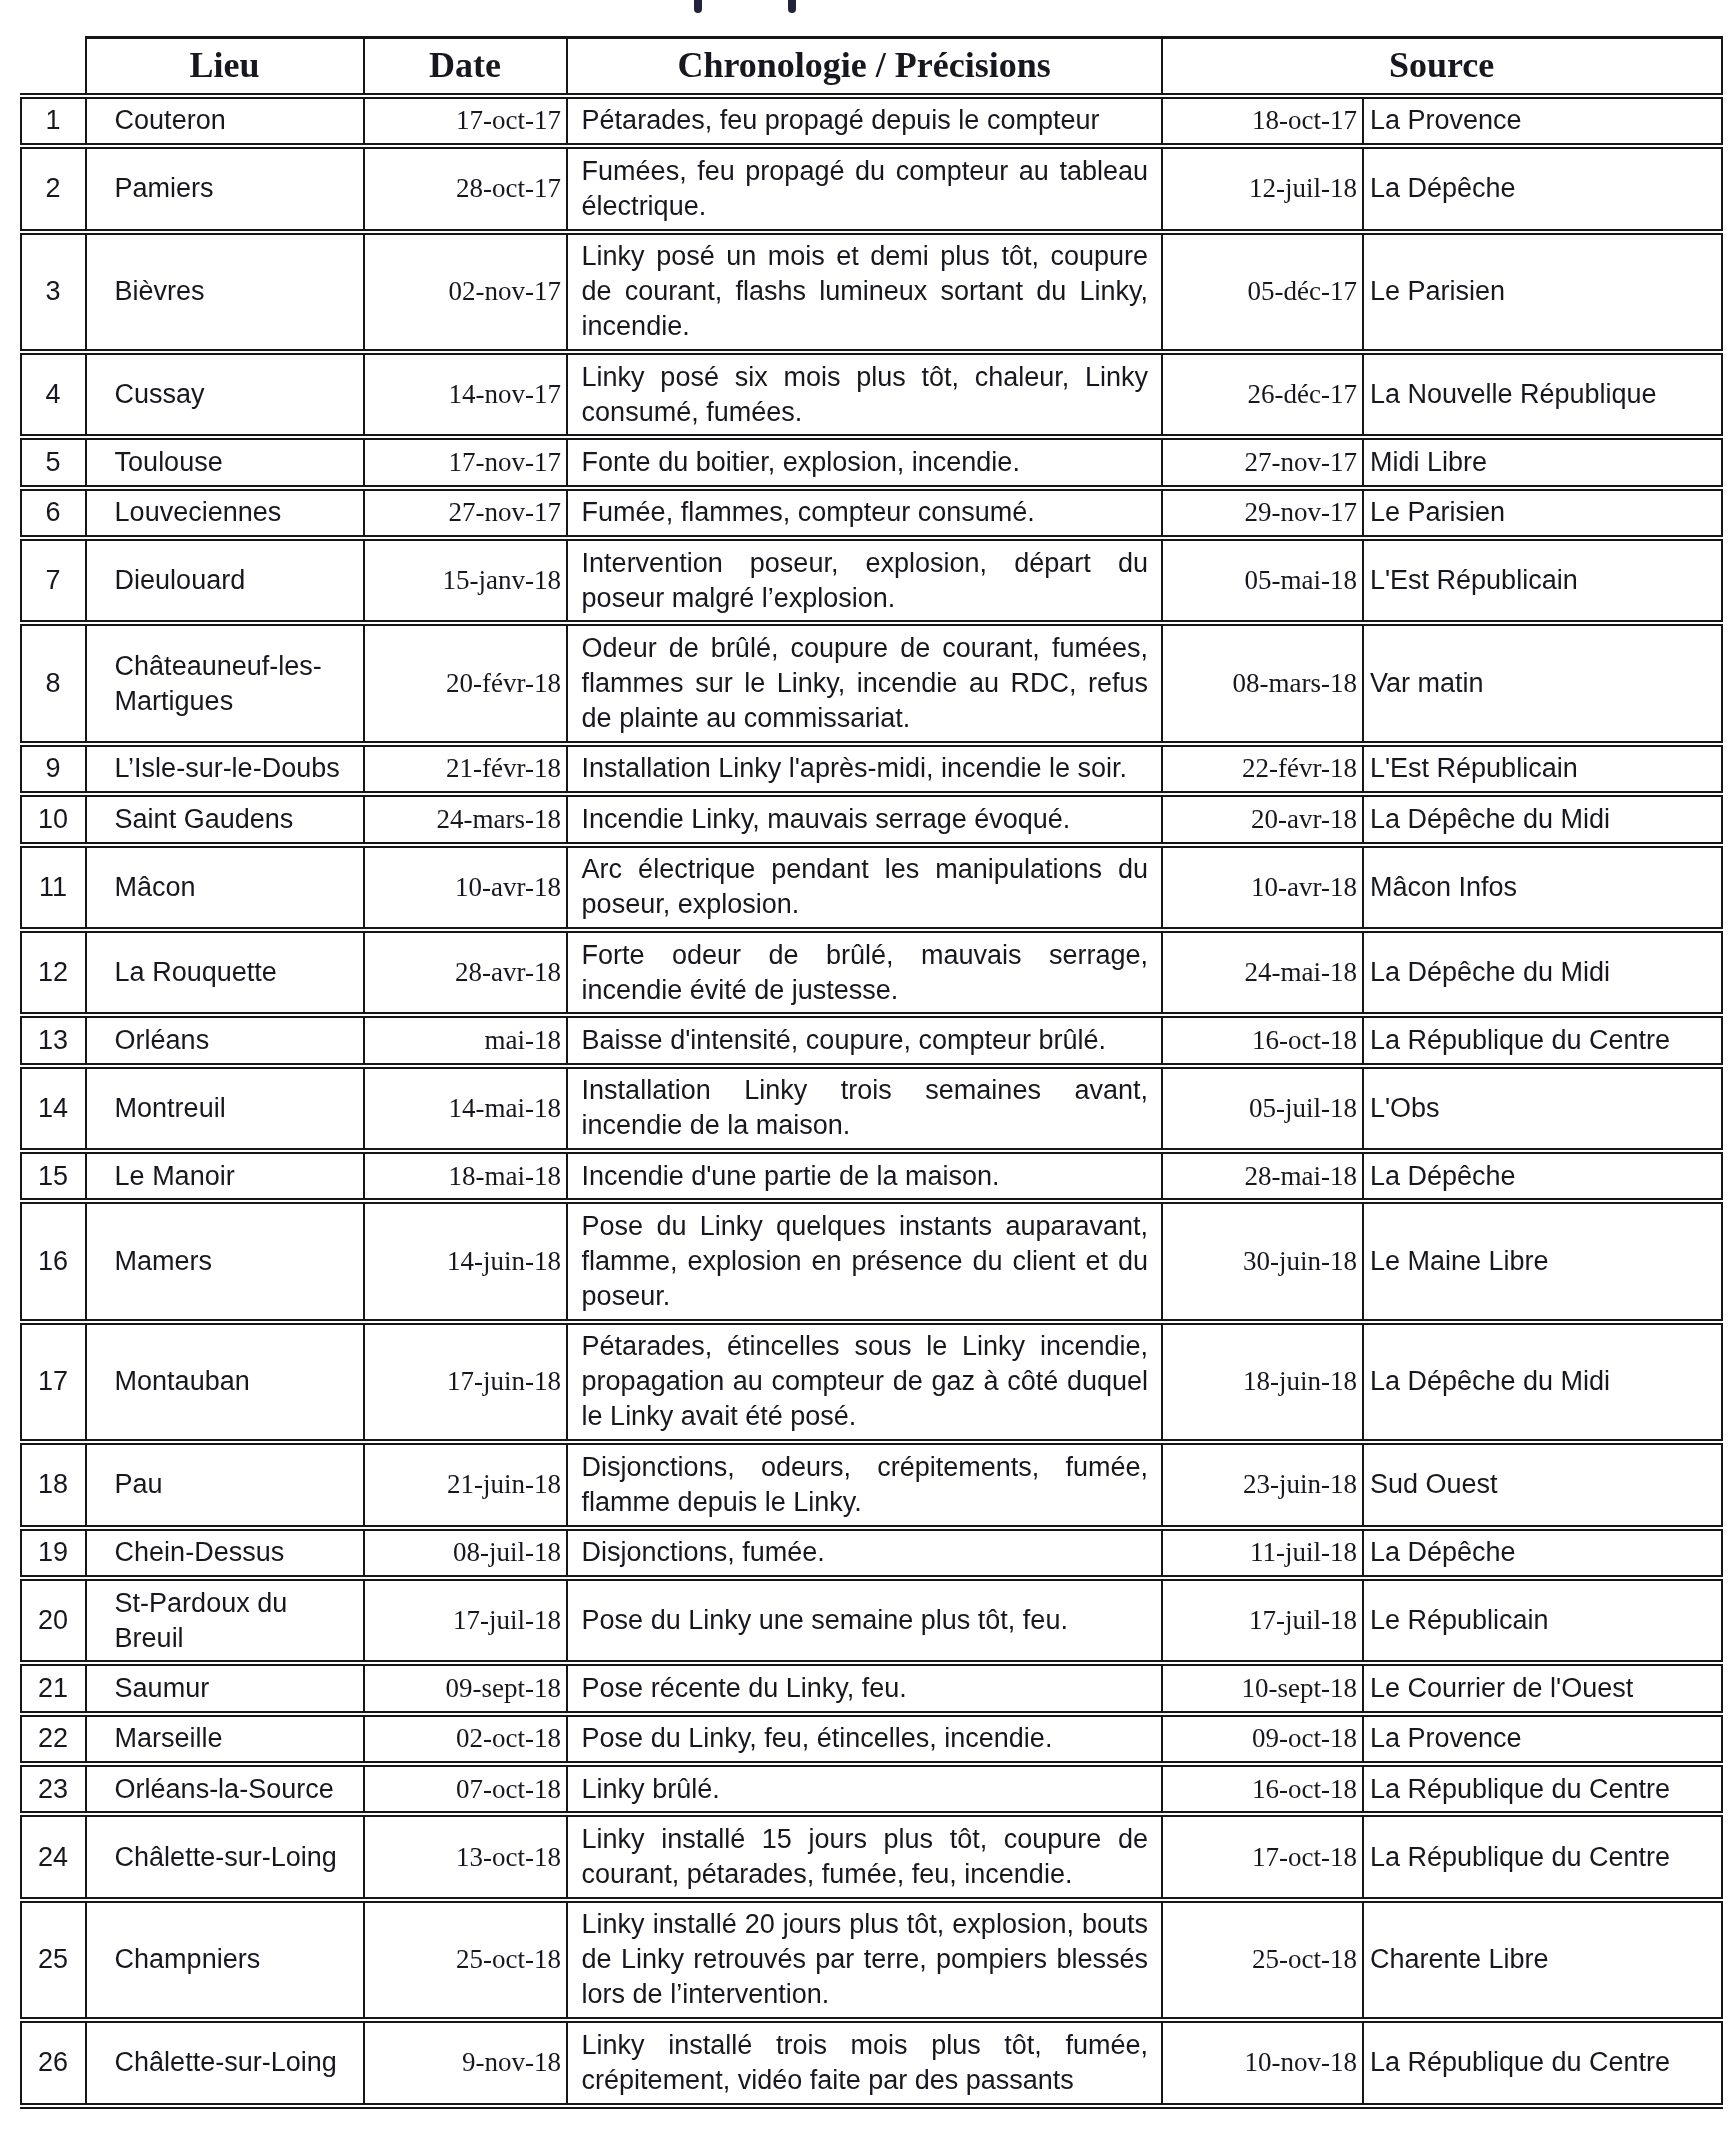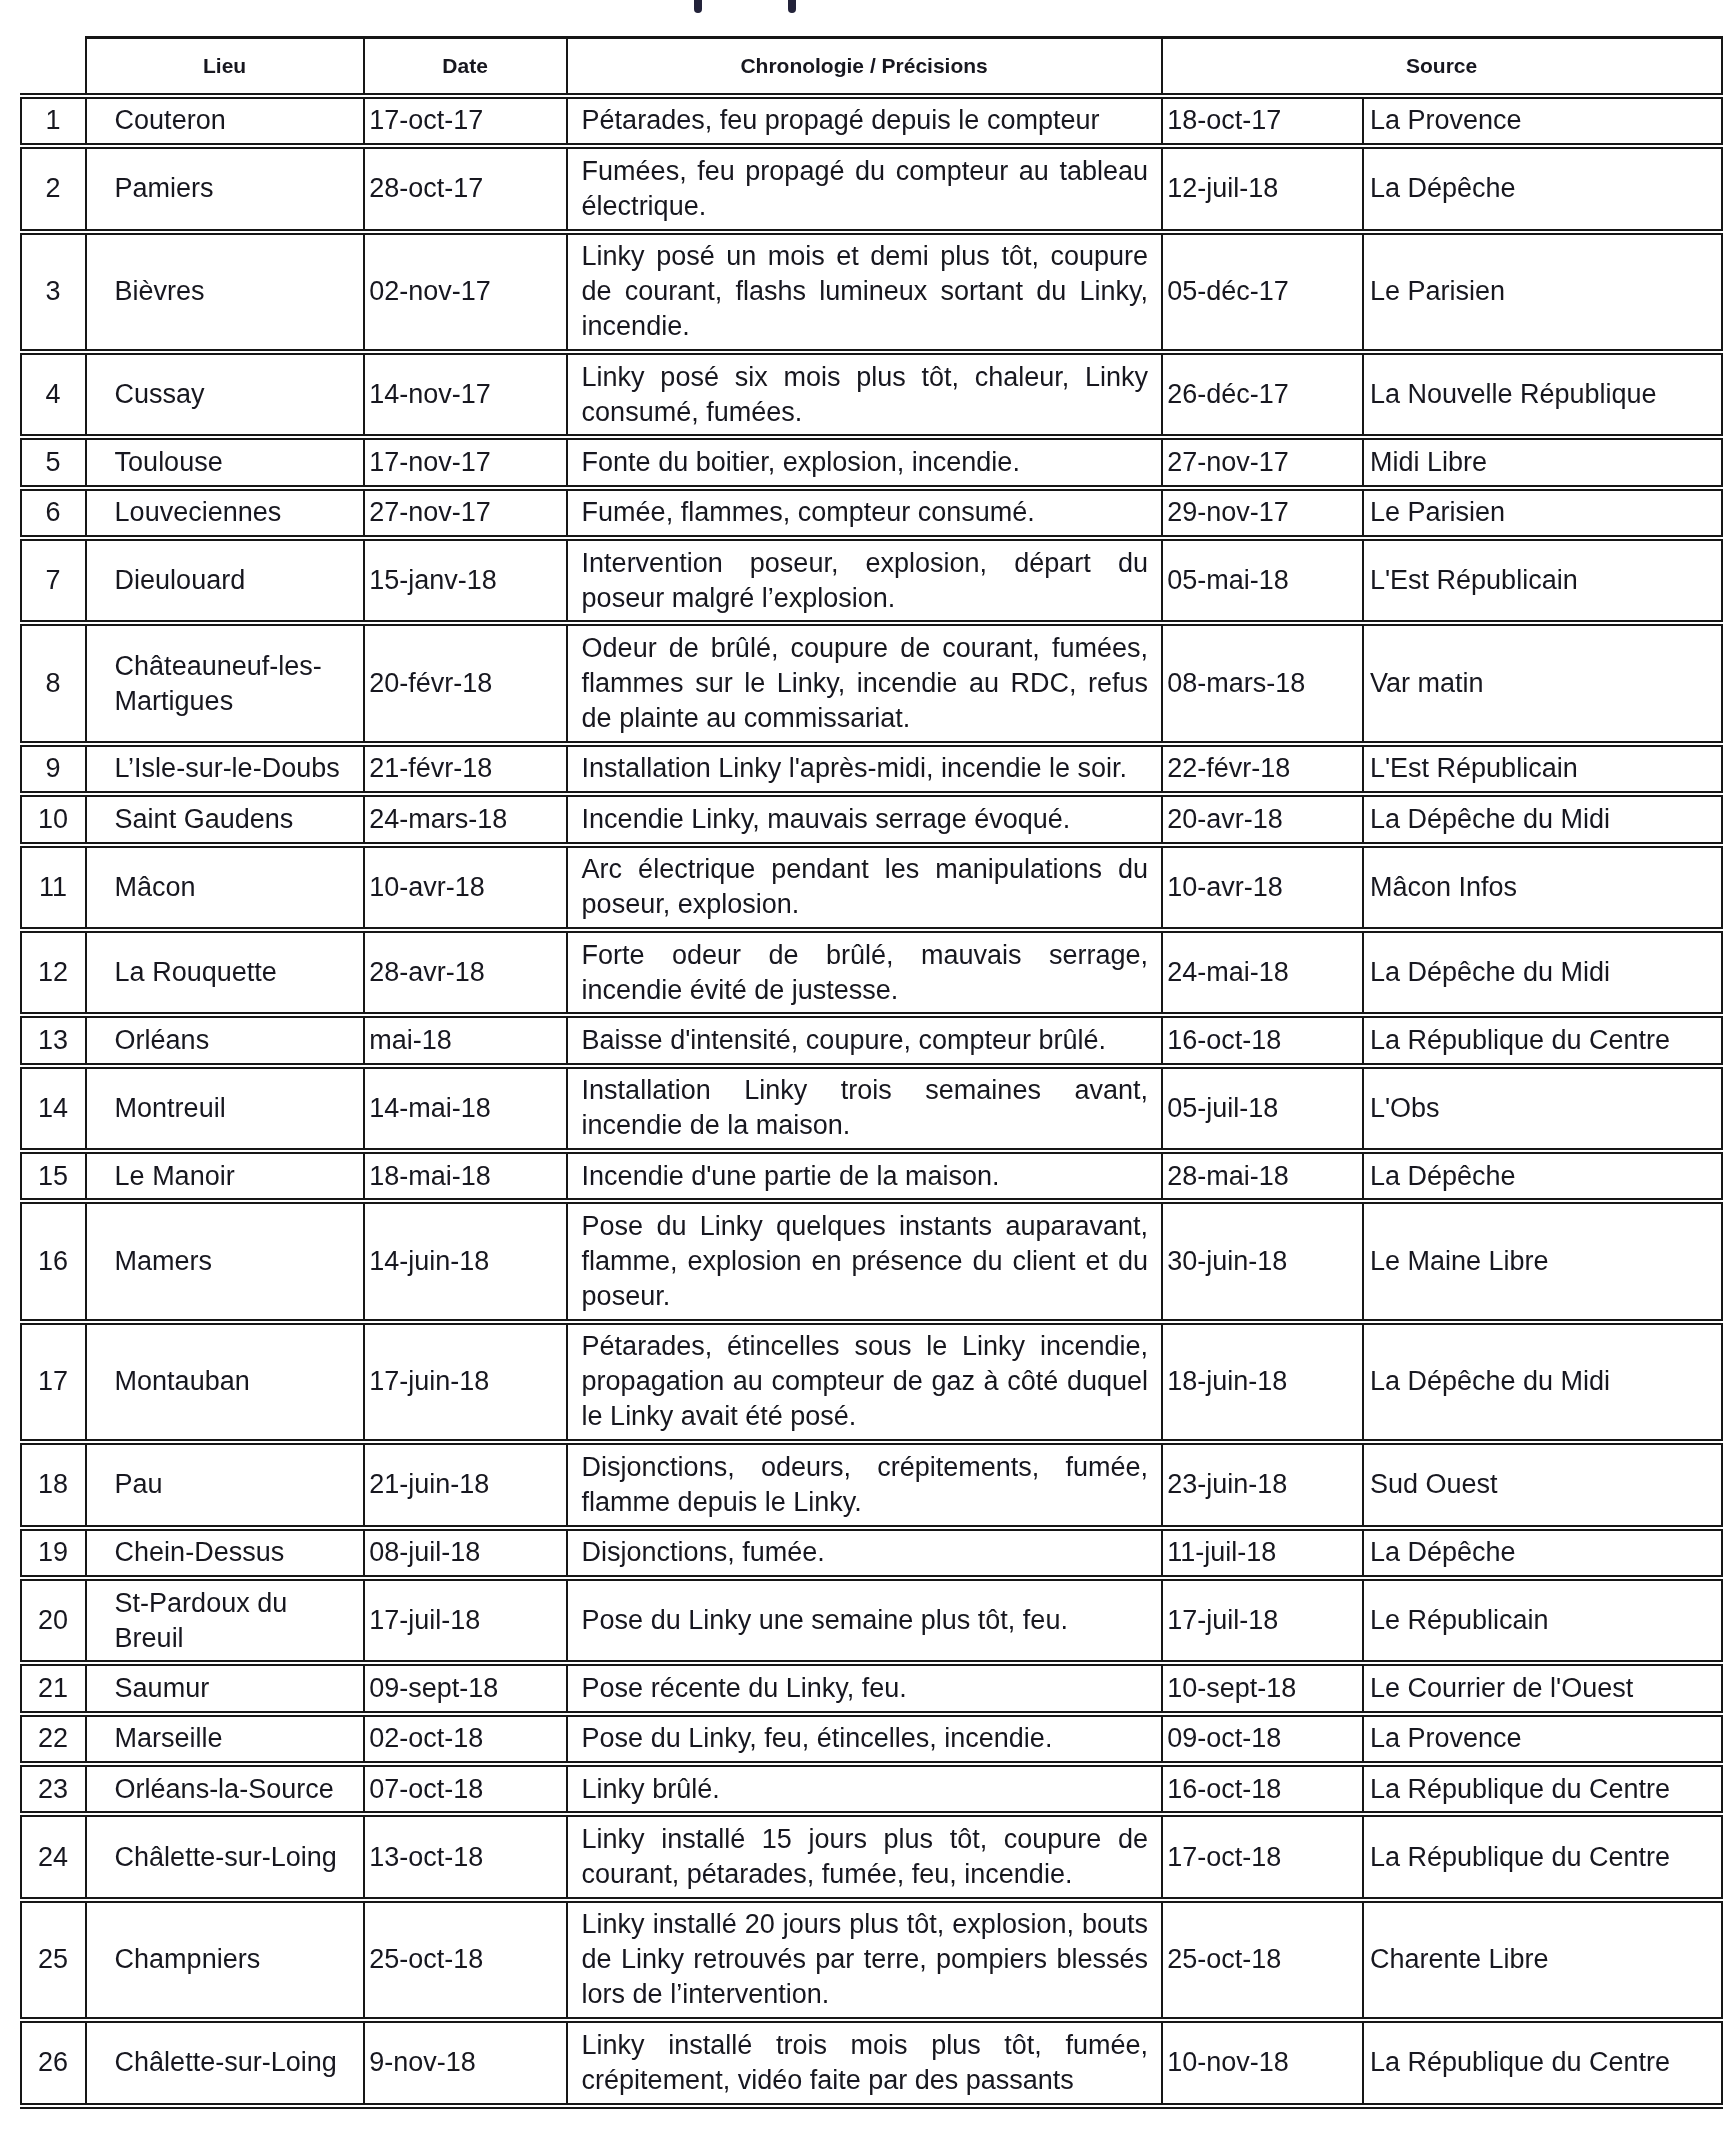--- a/index.html
+++ b/index.html
@@ -50,41 +50,43 @@
     line-height: 35px;
     vertical-align: middle;
     padding: 4.7px 11px;
     background: #ffffff;
     word-wrap: break-word;
   }
 
   thead th {
     border-top: 3.1px solid #161616;
     font-weight: bold;
-    font-size: 21px;
+    font-size: 36px;
     padding: 9.4px 6.3px;
+    font-family: Liberation Serif, serif;
   }
 
   thead th.blank {
     border: 0;
     background: transparent;
   }
 
   tbody .c-num {
     text-align: center;
     padding: 4.7px 3.1px;
   }
   tbody .c-lieu {
     text-align: left;
     padding-left: 28px;
     padding-right: 7.9px;
   }
   tbody .c-date, tbody .c-srcdate {
-    text-align: left;
+    text-align: right;
     padding: 4.7px 4.7px;
+    font-family: Liberation Serif, serif;
   }
   tbody .c-chrono {
     text-align: justify;
     padding: 4.7px 12.6px 4.7px 14px;
   }
   tbody .c-source {
     padding: 4.7px 6.3px;
   }
 </style>
 </head>

